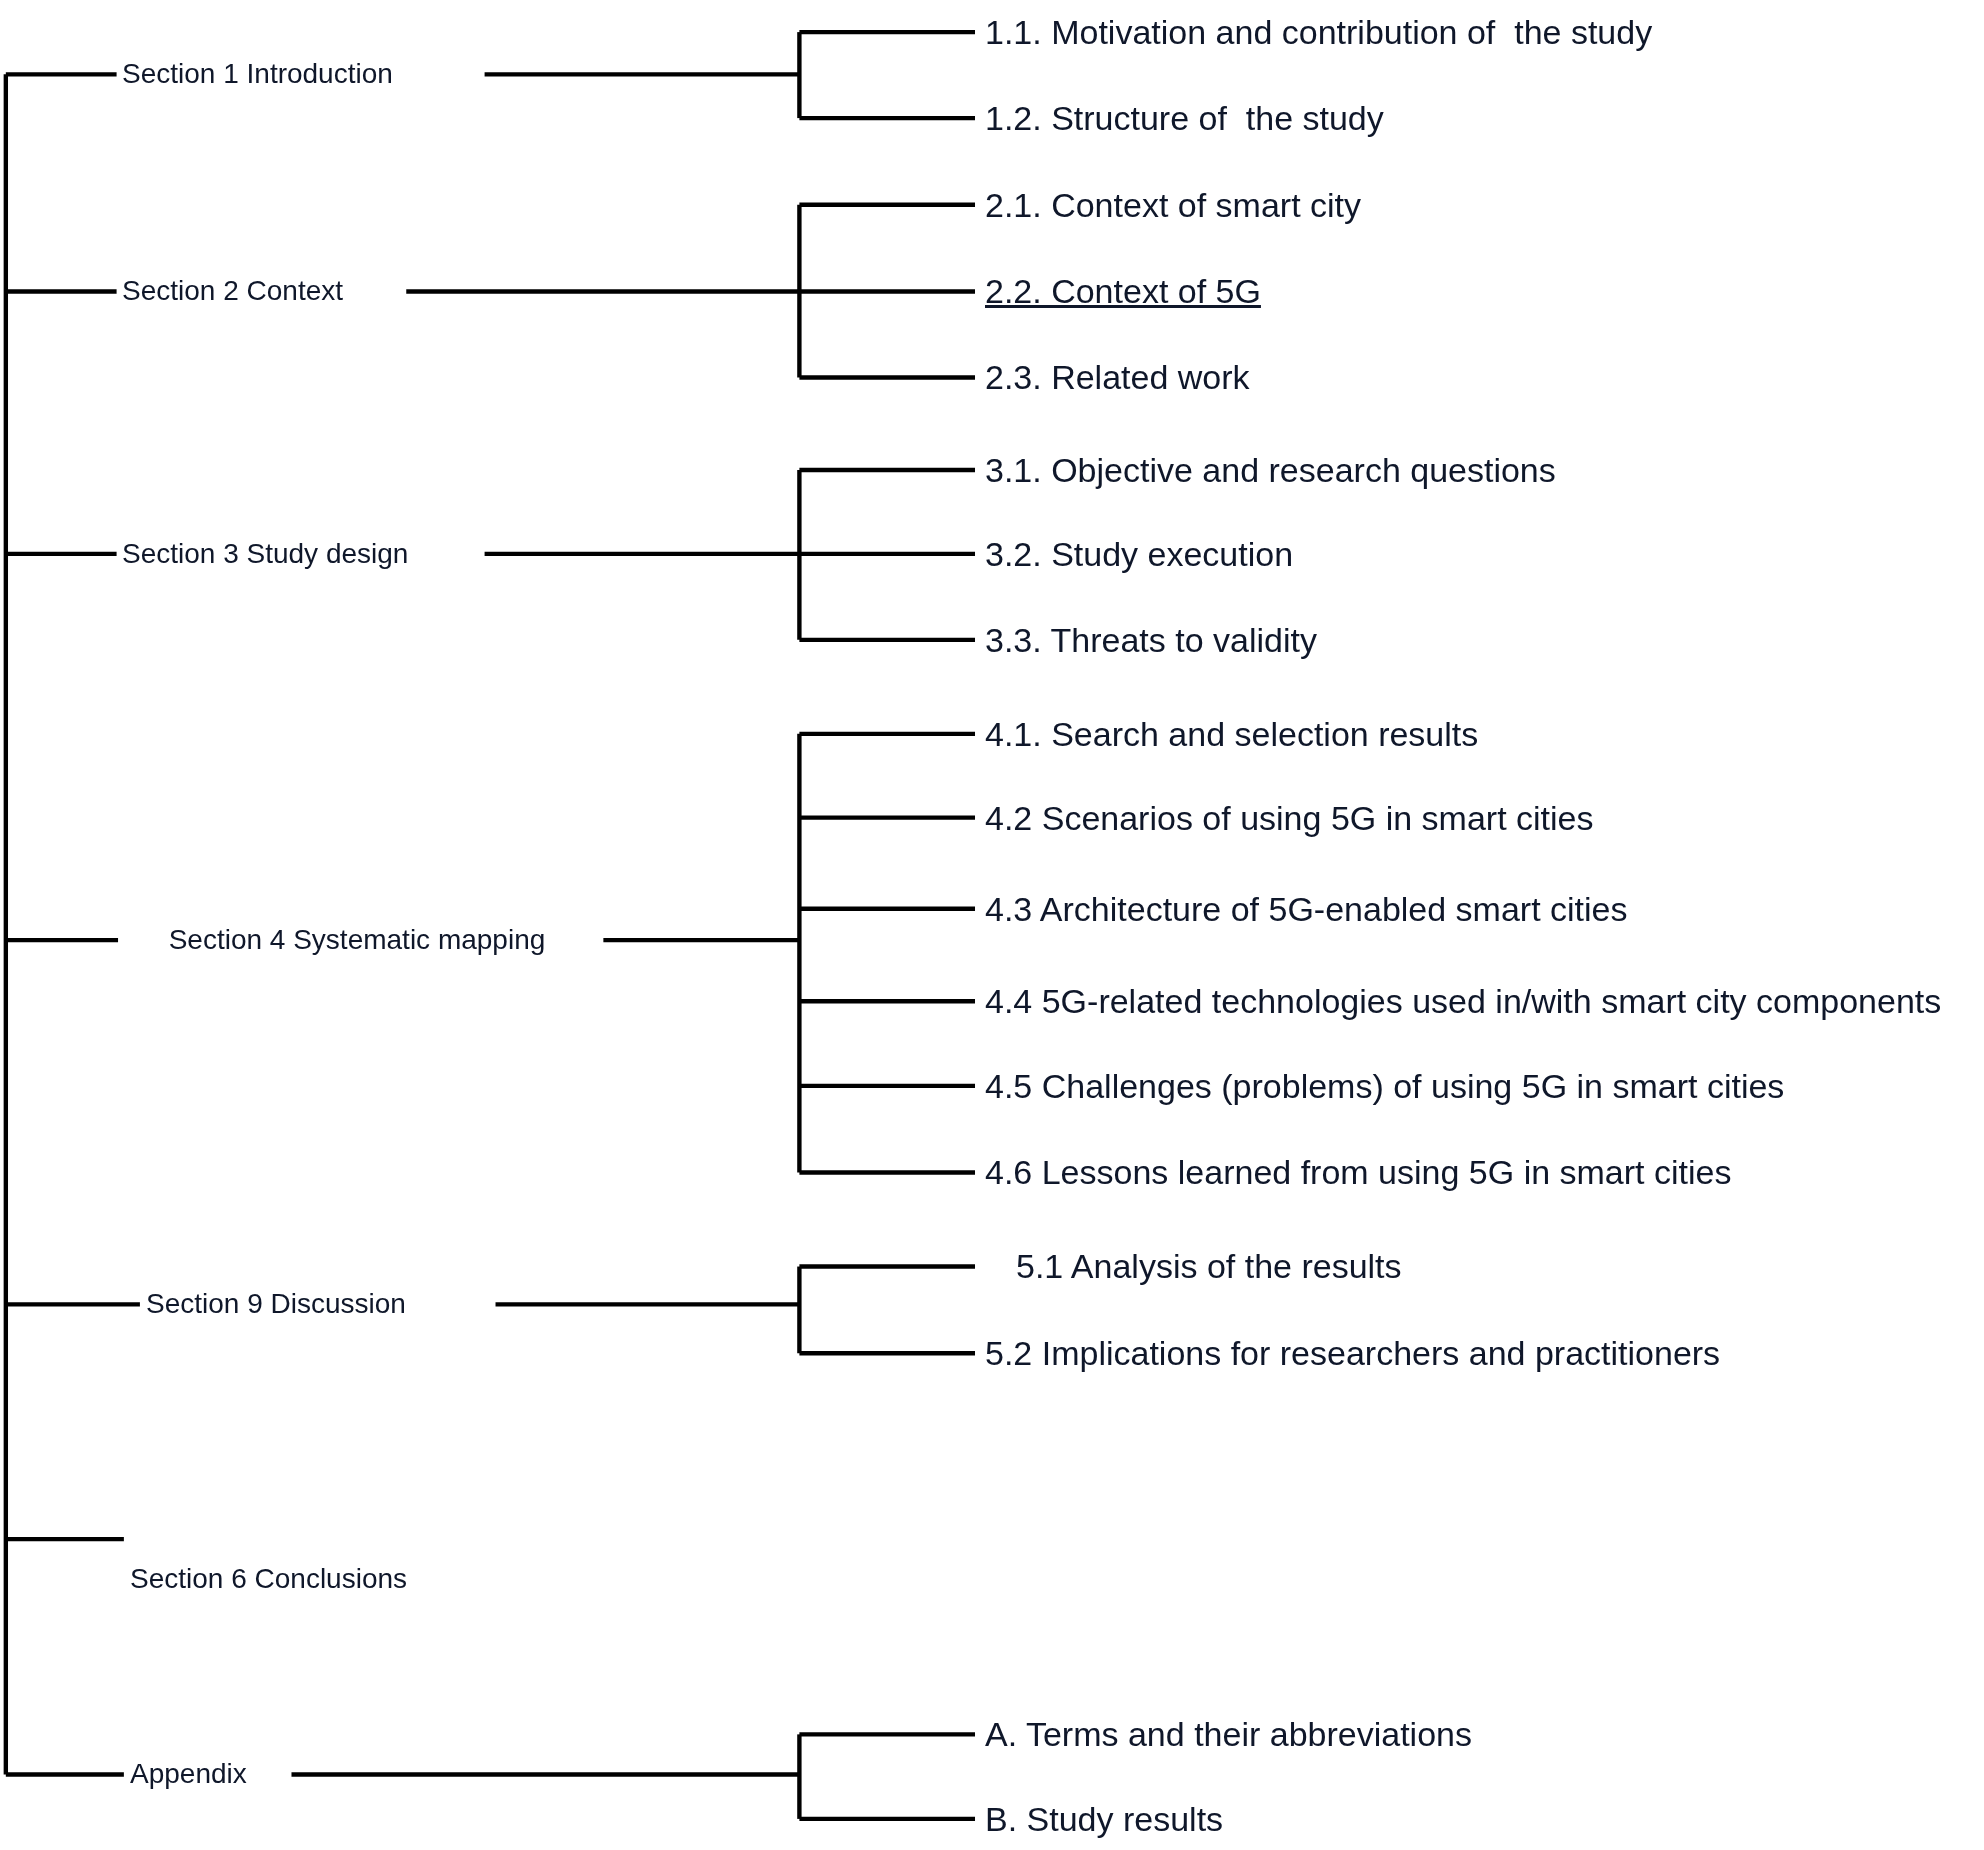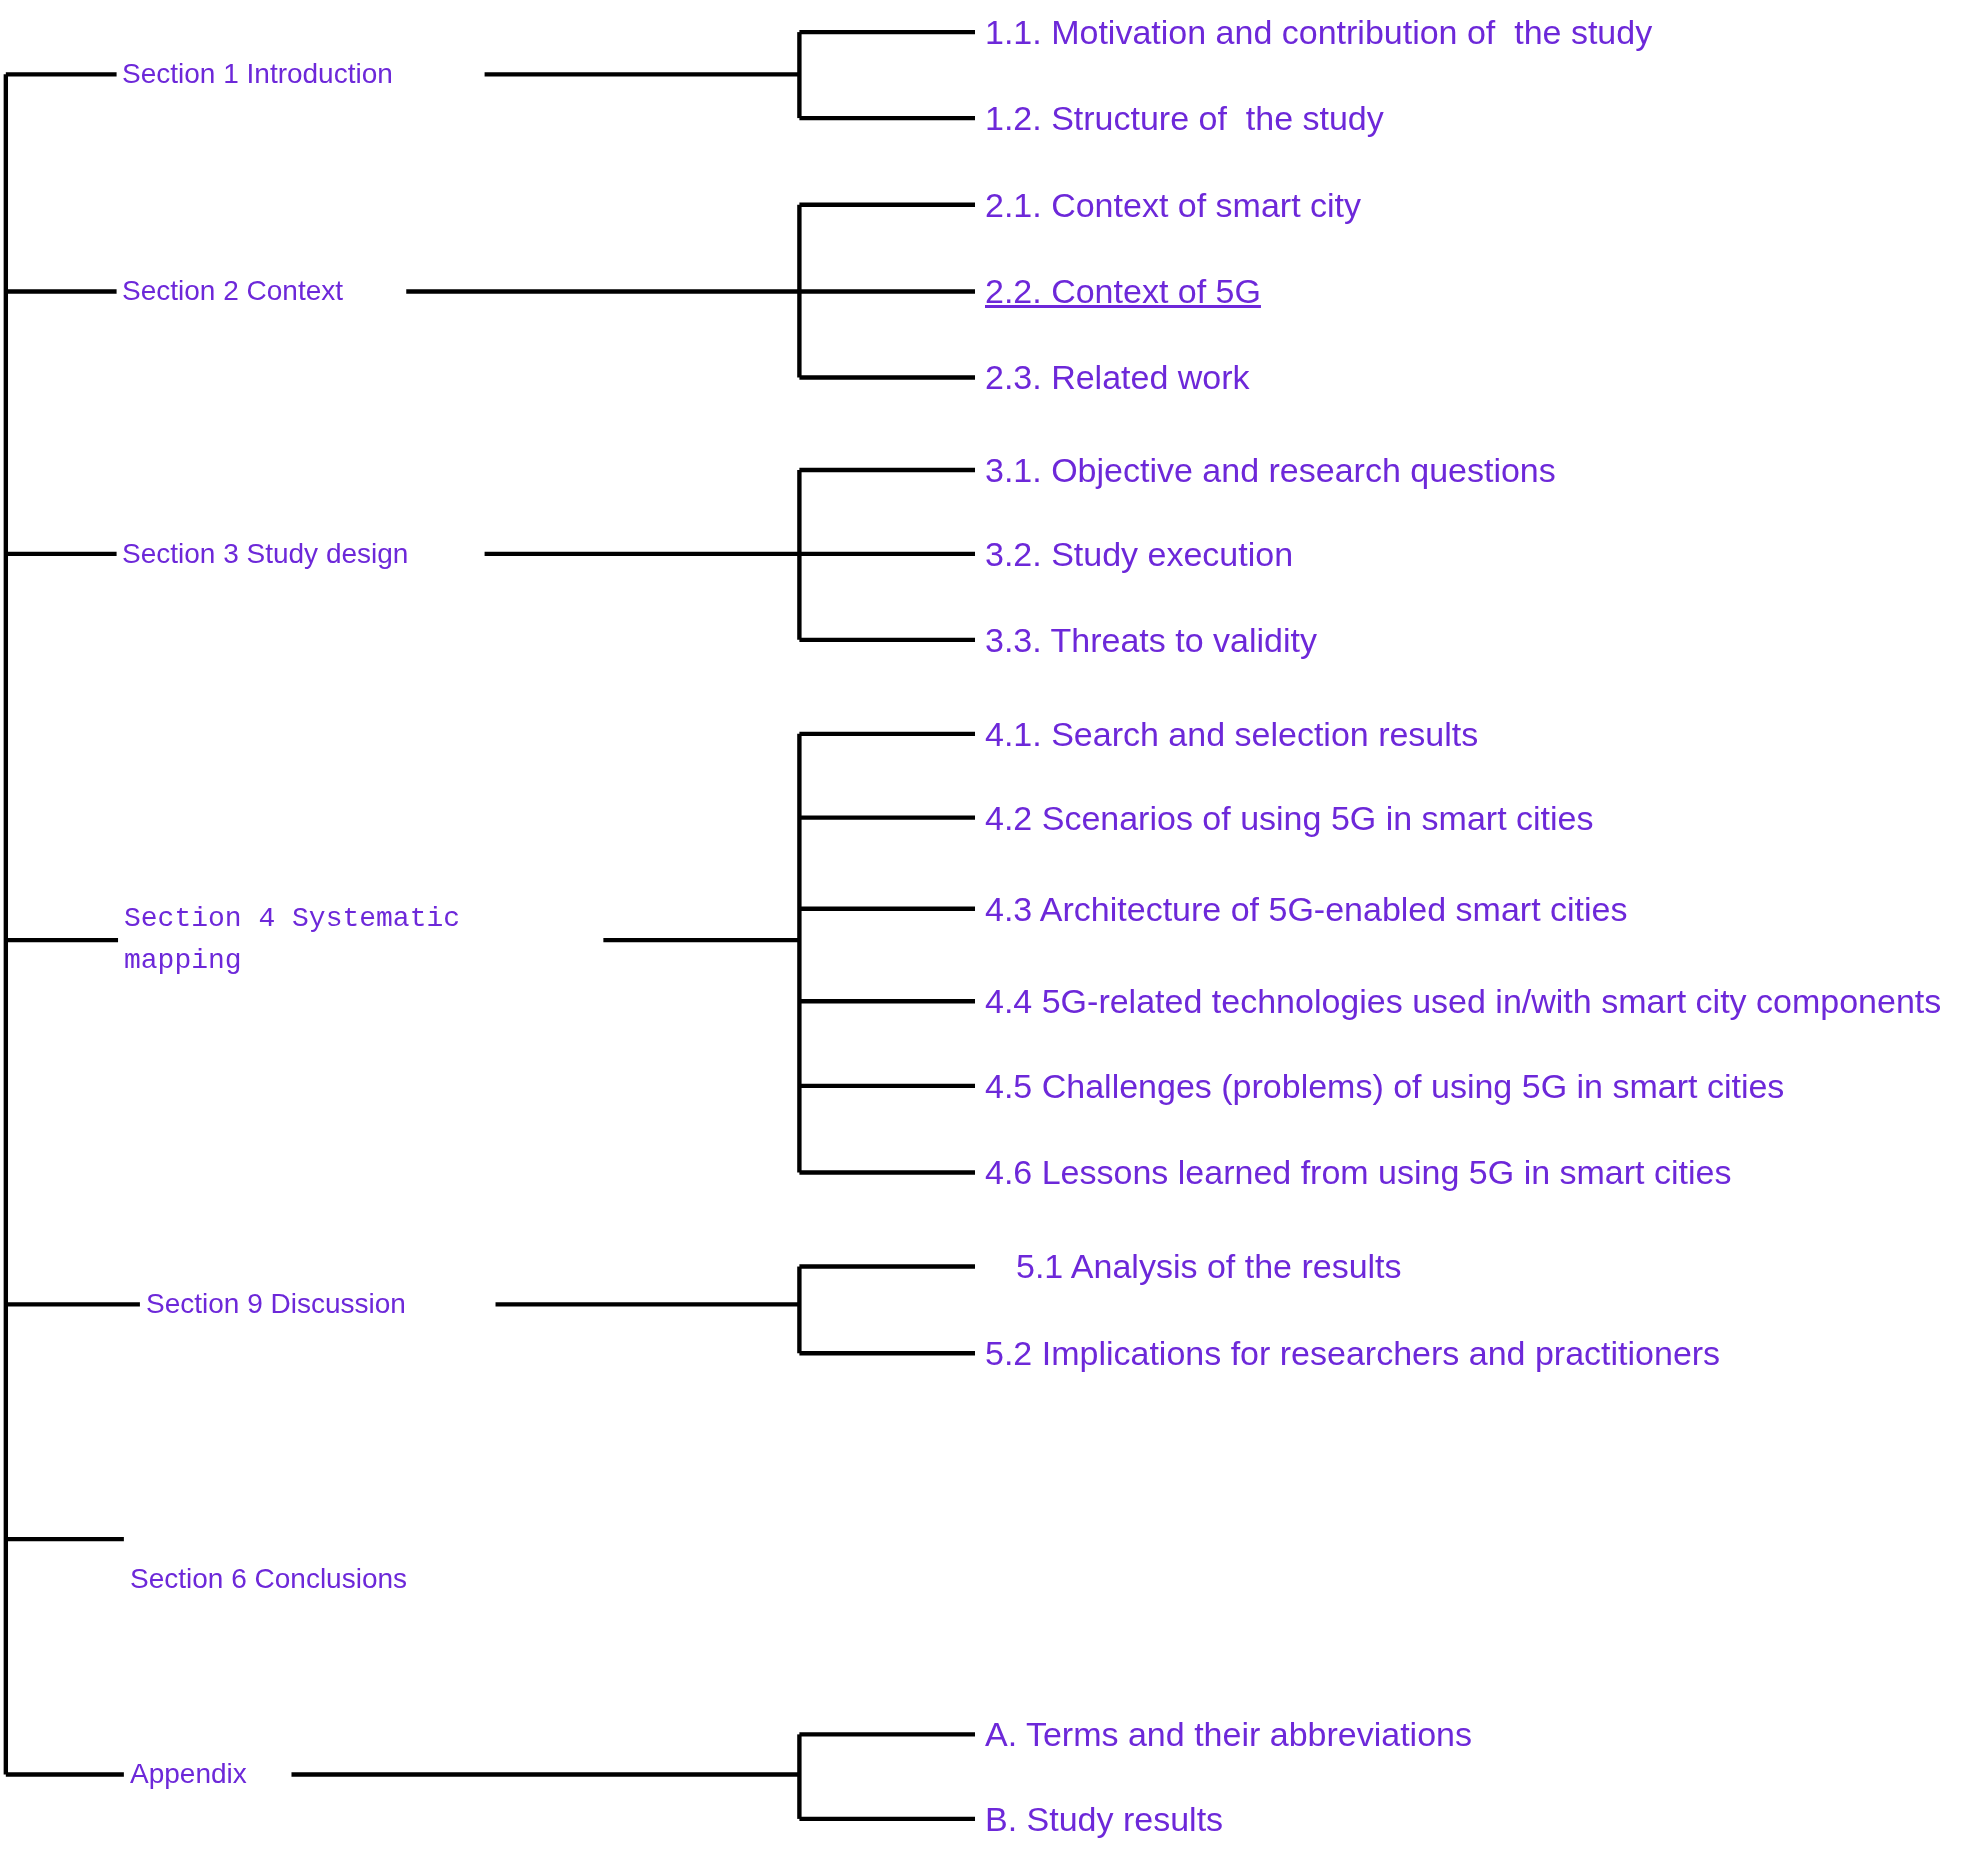--- a/index.html
+++ b/index.html
@@ -32,33 +32,33 @@
     stroke: #000000;
     stroke-width: 6;
     stroke-linecap: butt;
     fill: none;
   }
   .node-label {
     position: absolute;
     font-family: "Liberation Sans", sans-serif;
     font-size: 34px;
     line-height: 42px;
-    color: #6d28d9;
+    color: #0f172a;
     white-space: pre;
     transform: translateY(-50%);
   }
   .node-label.level-1 {
     font-size: 28px;
   }
   .node-label.level-2 {
     font-size: 34px;
   }
   .node-label.centered {
+    text-align: center;
     white-space: normal;
-    font-family: Liberation Mono, monospace;
   }
 </style>
 </head>
 <body>
 
 <div id="diagram-root">
   <svg id="tree-svg" viewBox="0 0 2724 2540" xmlns="http://www.w3.org/2000/svg" aria-hidden="true">
       <line x1="8" y1="102" x2="8" y2="2435"></line>
       <line x1="8" y1="102" x2="160" y2="102"></line>
       <line x1="665" y1="102" x2="1097" y2="102"></line>

